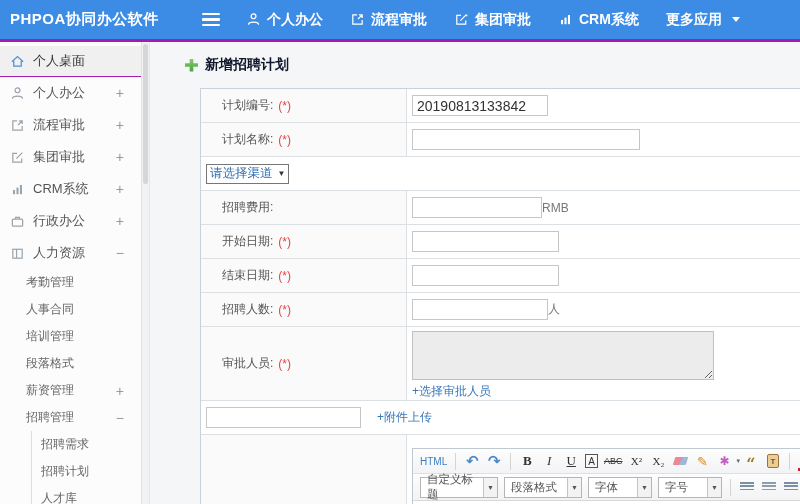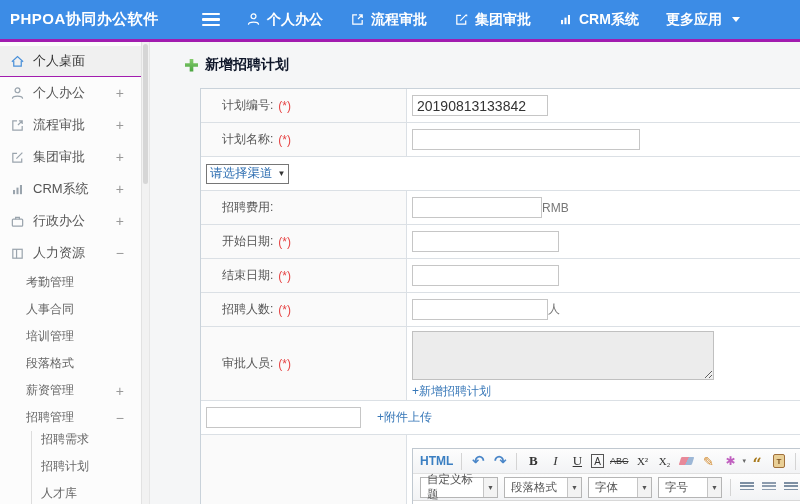--- a/index.html
+++ b/index.html
@@ -23,21 +23,21 @@
   .content { flex:1; position:relative; background:#f5f6f7; }
 
   
   .side-item { height:32px; display:flex; align-items:center; padding-left:10px; position:relative; font-size:13px; color:#555; cursor:pointer; }
   .side-item.active { height:31px; background:#f0f0f0; border-bottom:1px solid #a21caf; color:#333; }
   .side-item .ic { width:15px; height:15px; margin-right:8px; color:#9aa4ad; flex:0 0 15px; }
   .side-item.active .ic { color:#4a90d9; }
   .expand { position:absolute; right:17px; color:#999; font-size:14px; font-weight:normal; }
   .sub-item { height:27px; display:flex; align-items:center; padding-left:26px; font-size:12px; color:#666; position:relative; cursor:pointer; }
   .subsub-group { margin-left:31px; border-left:1px solid #ddd; }
-  .subsub-item { height:27px; display:flex; align-items:flex-start; padding-left:9px; font-size:12px; color:#666; cursor:pointer; }
+  .subsub-item { height:27px; display:flex; align-items:center; padding-left:9px; font-size:12px; color:#666; cursor:pointer; }
 
   
   .page-title { position:absolute; left:35px; top:14px; display:flex; align-items:center; gap:7px; }
   .plus-icon { width:13px; height:13px; background:linear-gradient(#86cc6e,#47a33e); clip-path:polygon(36% 0,64% 0,64% 36%,100% 36%,100% 64%,64% 64%,64% 100%,36% 100%,36% 64%,0 64%,0 36%,36% 36%); }
   .page-title b { font-size:14px; color:#0f172a; }
 
   
   .form-table { position:absolute; left:50px; top:46px; width:840px; background:#fff; border:1px solid #c9d2da; border-bottom:none; }
   .frow { display:flex; border-bottom:1px solid #dbe0e5; height:34px; }
   .frow.tall { height:74px; }
@@ -57,21 +57,21 @@
   .blue-link { color:#3878b8; font-size:12px; text-decoration:none; cursor:pointer; margin-top:3px; display:inline-block; }
   .link-after { margin-left:16px; margin-top:0; }
 
   
   .editor { margin-top:9px; width:632px; border:1px solid #c0c8d0; background:#fff; }
   .toolbar { display:flex; align-items:center; padding:2px 4px; background:linear-gradient(#fdfdfd,#f2f3f5); }
   .toolbar.r1 { height:25px; border-bottom:1px solid #e0e0e0; }
   .toolbar.r2 { height:27px; border-bottom:1px solid #d8d8d8; }
   .tbtn { display:inline-flex; align-items:center; justify-content:center; min-width:16px; height:20px; margin:0 3px; font-size:13px; color:#333; cursor:pointer; }
   .tsep { width:1px; height:17px; background:#d4d4d4; margin:0 5px; }
-  .t-html { font-size:12px; font-weight:bold; color:#3b7fc2; }
+  .t-html { font-size:10px; font-weight:normal; color:#3b7fc2; }
   .t-blue { color:#4a86c8; font-weight:bold; font-size:15px; }
   .t-b { font-weight:bold; font-family:"Liberation Serif",serif; }
   .t-i { font-style:italic; font-family:"Liberation Serif",serif; }
   .t-u { text-decoration:underline; font-family:"Liberation Serif",serif; }
   .t-box { border:1px solid #555; font-size:10px; padding:0 2px; height:14px; min-width:12px; }
   .t-strike { text-decoration:line-through; font-size:9px; letter-spacing:0; }
   .t-sup,.t-sub { font-size:11px; font-family:"Liberation Serif",serif; }
   .t-eraser { width:13px; height:8px; background:linear-gradient(100deg,#e8899a 55%,#9db7d6 55%); transform:skewX(-18deg); border-radius:1px; }
   .t-brush { color:#d2882a; font-size:13px; }
   .t-magic { color:#c05fbf; font-size:12px; }
@@ -334,21 +334,21 @@
           </div>
       </div>
 
       <div class="frow tall">
         <div class="flabel">
             <span>审批人员:</span>
             <span class="req">(*)</span>
           </div>
         <div class="fvalue col">
           <textarea class="approver-area" style=""></textarea>
-          <a class="blue-link">+新增招聘计划</a>
+          <a class="blue-link">+选择审批人员</a>
         </div>
       </div>
 
       <div class="frow">
         <div class="fvalue">
             <input class="inp w155" value="" style="">
             <a class="blue-link link-after">+附件上传</a>
           </div>
       </div>
 

